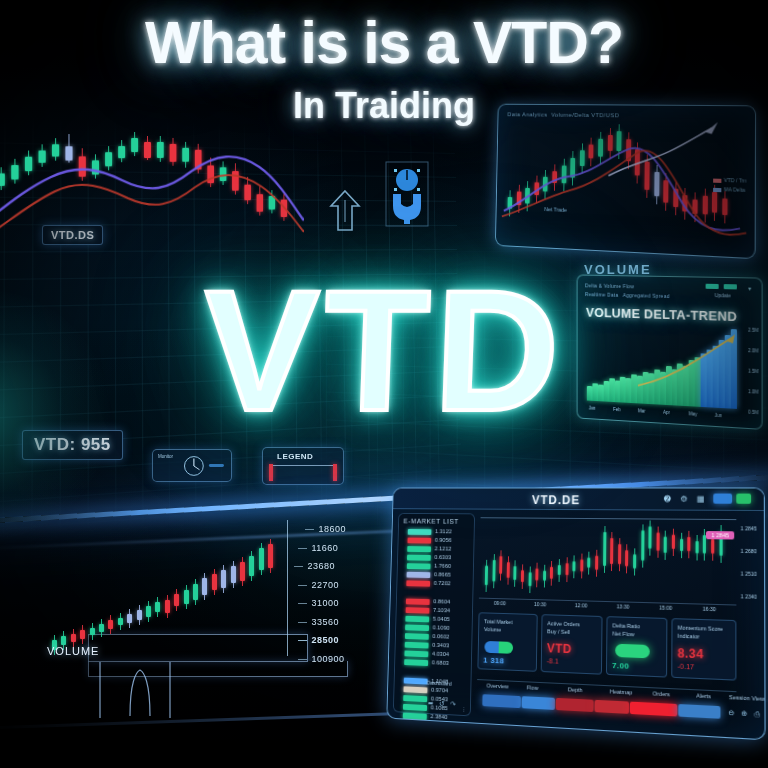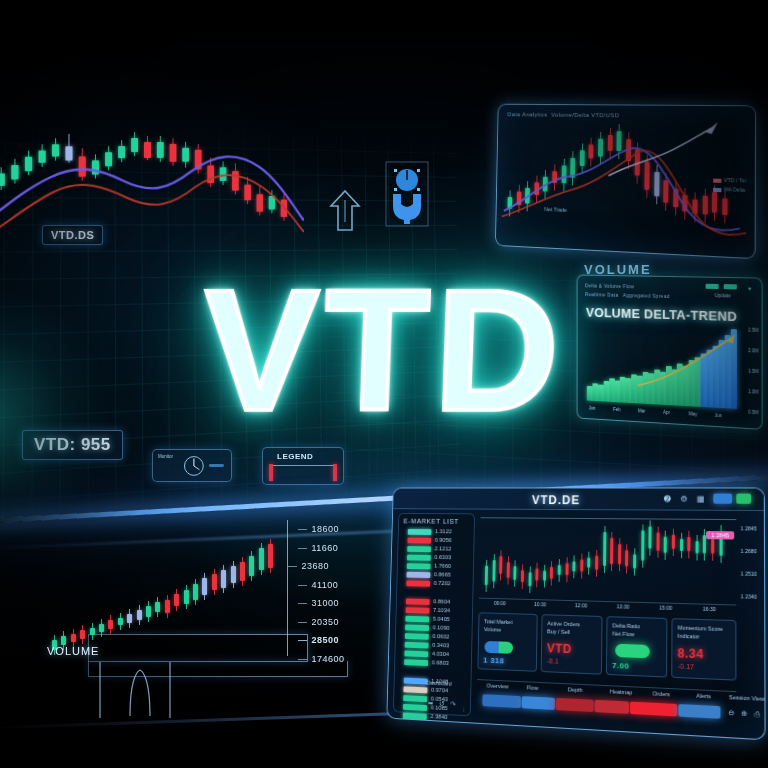--- a/index.html
+++ b/index.html
@@ -225,20 +225,22 @@
 <body>
 
 <div id="stage">
 
   <div class="bg-grad"></div>
   <div class="grid-a"></div>
   <div class="grid-b"></div>
   <div class="glow-left"></div>
 
   <div class="headline-wrap">
+    <div class="headline">What is is a VTD?</div>
+    <div class="subhead">In Traiding</div>
   </div>
 
   <div id="chart-topleft">
     <div class="candles" id="tl-candles">
         <div class="c up" style="left: 19px; top: 44px; height: 12px; width: 7px;">
           <div class="wick" style="top: -6px; height: 22px; left: 3px; background: inherit;"></div>
         </div>
         <div class="c up" style="left: 32px; top: 36px; height: 14px; width: 7px;">
           <div class="wick" style="top: -6px; height: 24px; left: 3px; background: inherit;"></div>
         </div>
@@ -574,28 +576,28 @@
         </div>
         <div class="c up" style="left: 218.8px; top: 28px; height: 22px; width: 5px;">
           <div class="wick" style="top: -5px; height: 32px; left: 2px; background: inherit;"></div>
         </div>
         <div class="c down" style="left: 228.2px; top: 24px; height: 24px; width: 5px;">
           <div class="wick" style="top: -5px; height: 34px; left: 2px; background: inherit;"></div>
         </div>
       </div>
     <div class="axis-line"></div>
     <div class="axis-labels" id="bl-axis">
-        <div style="top: 4px; left: 44px;">18600</div>
+        <div style="top: 4px; left: 51px;">18600</div>
         <div style="top: 22.5px; left: 44px;">11660</div>
-        <div style="top: 41px; left: 34px;">23680</div>
-        <div style="top: 59.5px; left: 44px;">41100</div>
+        <div style="top: 41px; left: 40px;">23680</div>
+        <div style="top: 59.5px; left: 44px;">22700</div>
         <div style="top: 78px; left: 44px;">31000</div>
-        <div style="top: 96.5px; left: 44px;">20350</div>
+        <div style="top: 96.5px; left: 44px;">33560</div>
         <div style="top: 115px; left: 44px; font-weight: bold;">28500</div>
-        <div style="top: 133.5px; left: 44px;">174600</div>
+        <div style="top: 133.5px; left: 44px;">100900</div>
       </div>
   </div>
 
   <div class="wire" style="left:88px; top:634px; width:220px; height:28px;"></div>
   <div class="wire" style="left:88px; top:661px; width:260px; height:16px; border-top:none;"></div>
   <div class="vtcon-label">VOLUME</div>
   <svg style="position:absolute;left:96px;top:662px;width:180px;height:58px;z-index:13" viewBox="0 0 180 58">
     <path d="M4,0 L4,56" stroke="rgba(160,200,245,.78)" stroke-width="1.2" fill="none"></path>
     <path d="M74,0 L74,56" stroke="rgba(160,200,245,.78)" stroke-width="1.2" fill="none"></path>
     <path d="M34,54 C34,20 40,10 44,8 C48,10 54,20 54,54" stroke="rgba(160,200,245,.78)" stroke-width="1.2" fill="none"></path>

